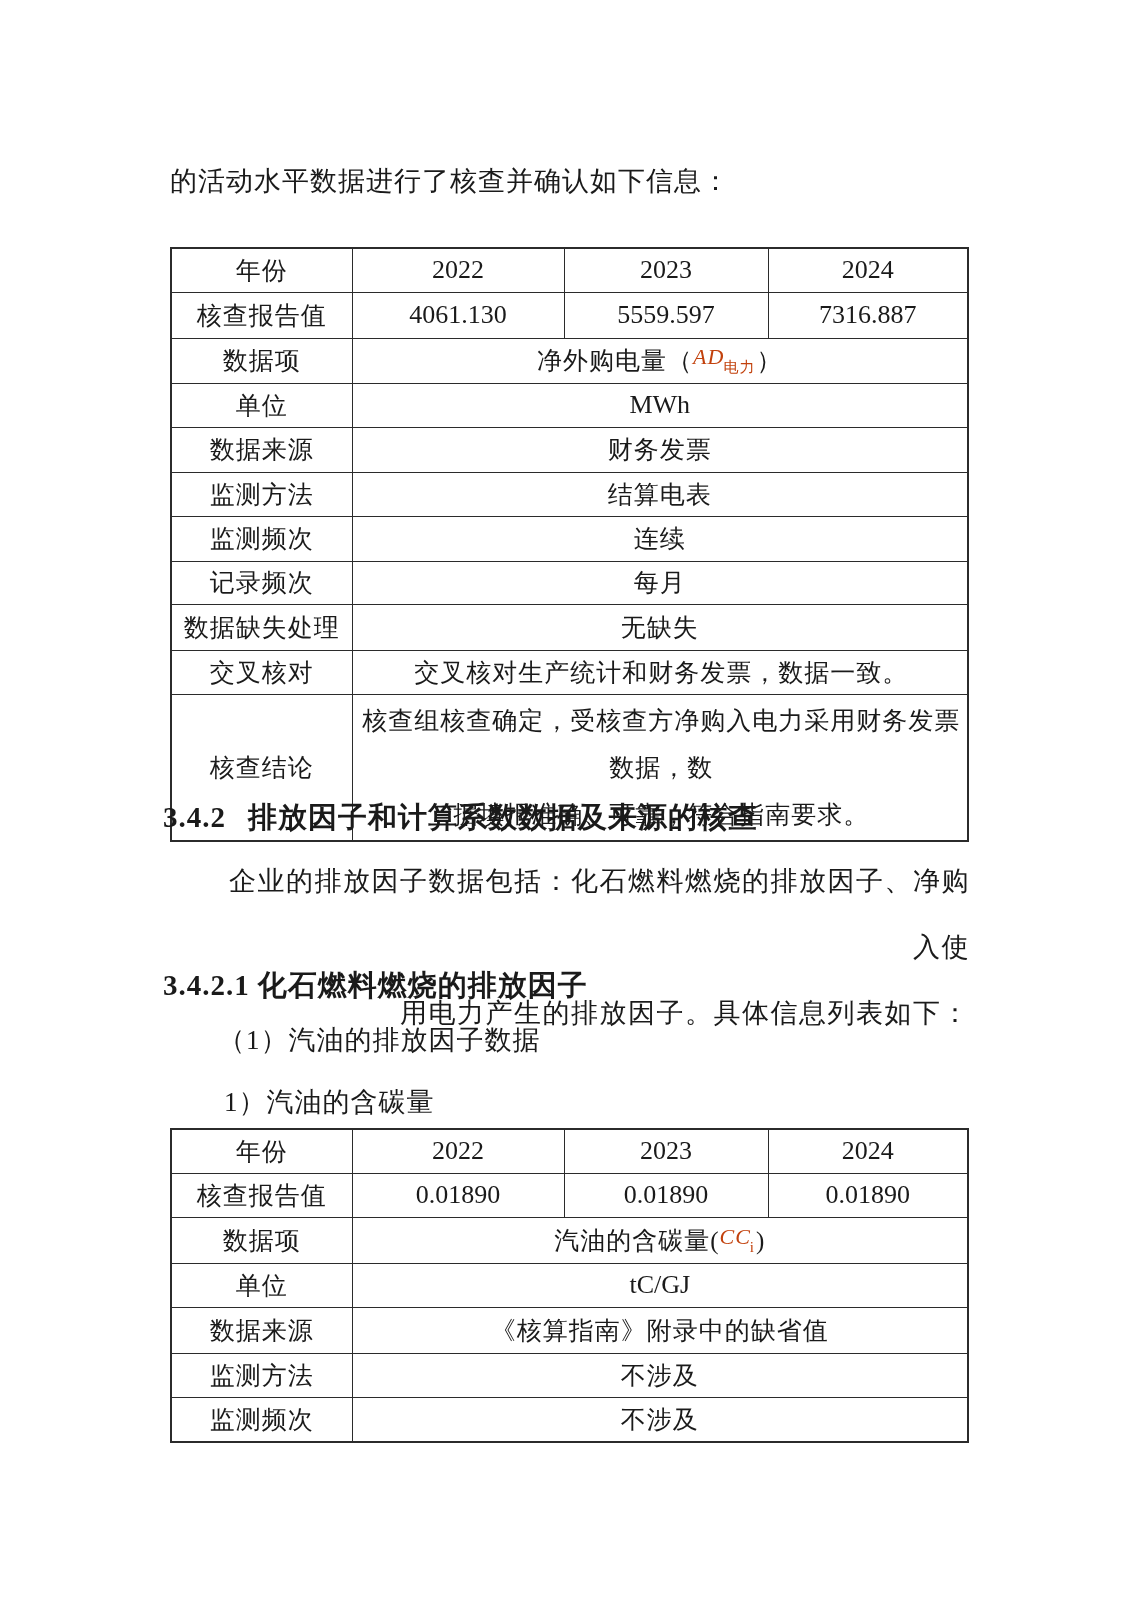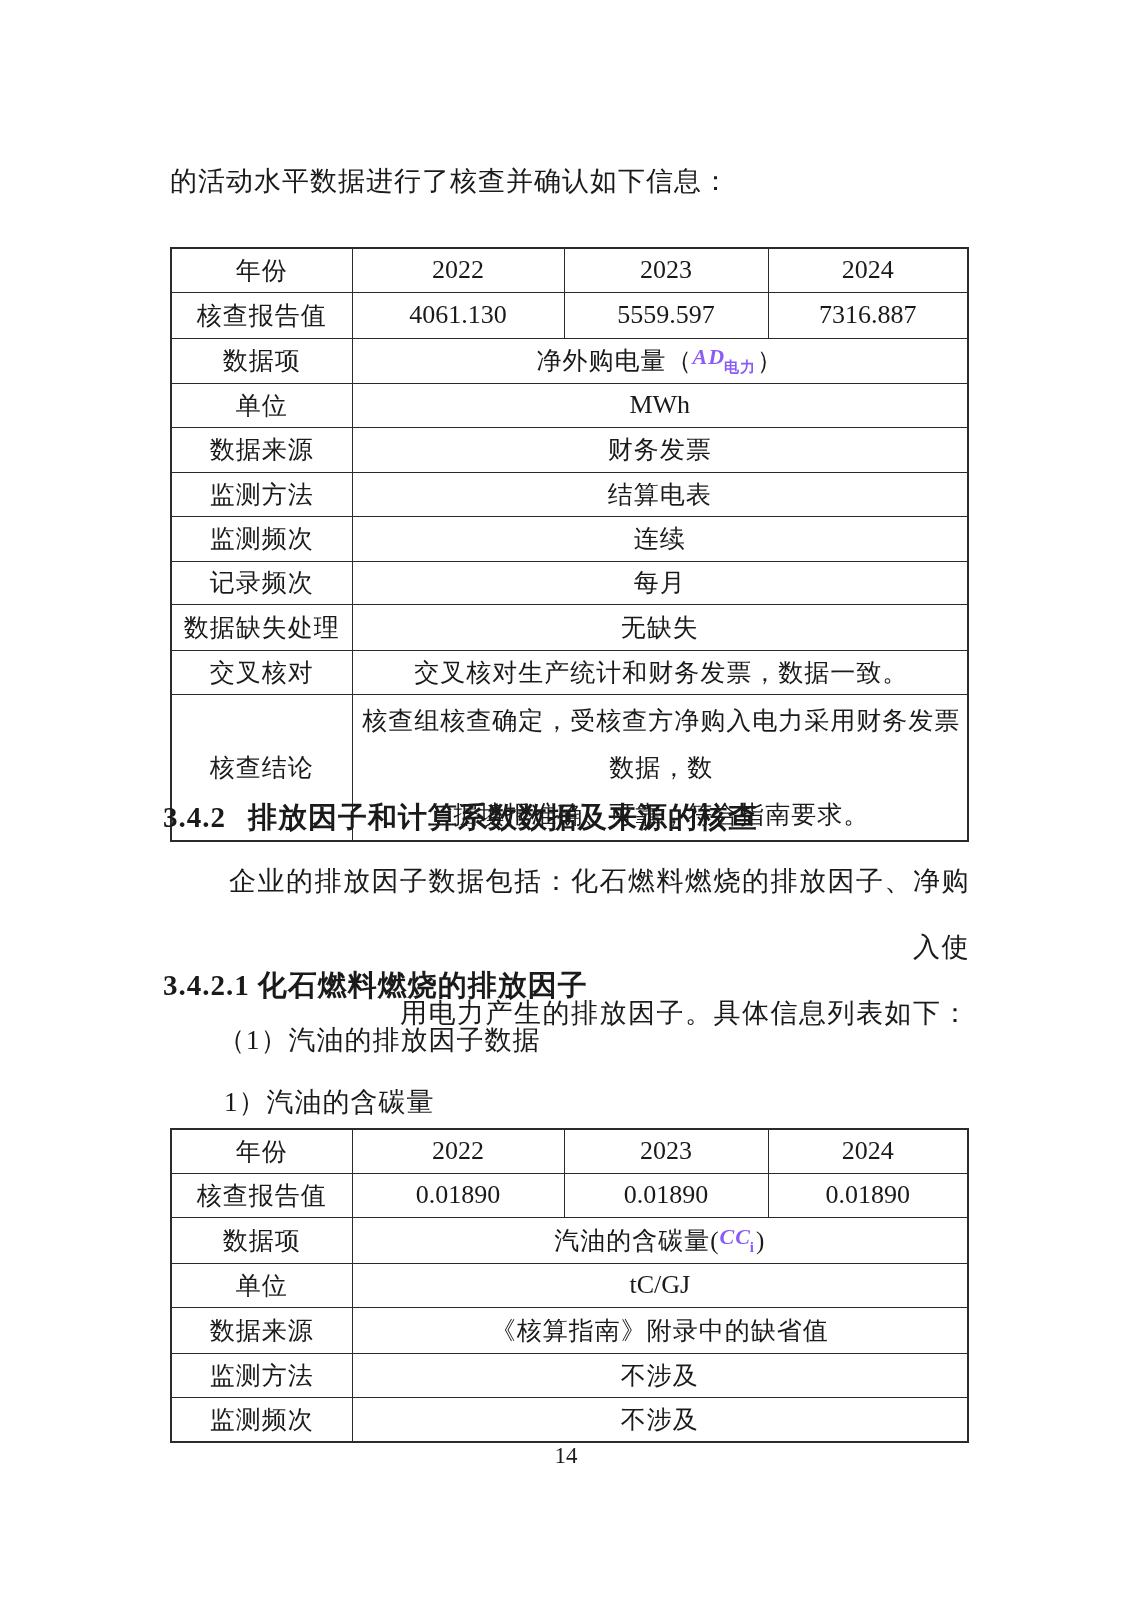--- a/index.html
+++ b/index.html
@@ -32,21 +32,21 @@
     font-size: 25px;
     padding: 2px 6px;
     letter-spacing: 1px;
   }
   .vtable td.num { font-size: 26px; letter-spacing: 0; }
   .vtable td.left { text-align: center; padding-left: 9px; }
   .vtable td.prewrap { white-space: pre-line; line-height: 47px; }
   col.c1 { width: 181px; } col.c2 { width: 212px; }
   col.c3 { width: 204px; } col.c4 { width: 200px; }
 
-  .formula { color: #8b5cf6; white-space: nowrap; font-weight: bold; }
+  .formula { color: #c2410c; white-space: nowrap; }
   .formula .sym {
     font-style: italic; font-size: 22px;
     position: relative; top: -5px;
     font-family: "Liberation Serif", serif;
   }
   .formula .sub {
     font-size: 15px; position: relative; top: 3px; left: -1px;
   }
 
   .h-num { font-family: "Liberation Serif", serif; font-weight: bold; }
@@ -200,15 +200,14 @@
       <td>监测方法</td>
       <td colspan="3">不涉及</td>
     </tr>
     <tr style="height:45px;">
       <td>监测频次</td>
       <td colspan="3">不涉及</td>
     </tr>
   </tbody>
     </table>
 
-  <div class="page-number">14</div>
 
 </div>
 
 </body></html>

